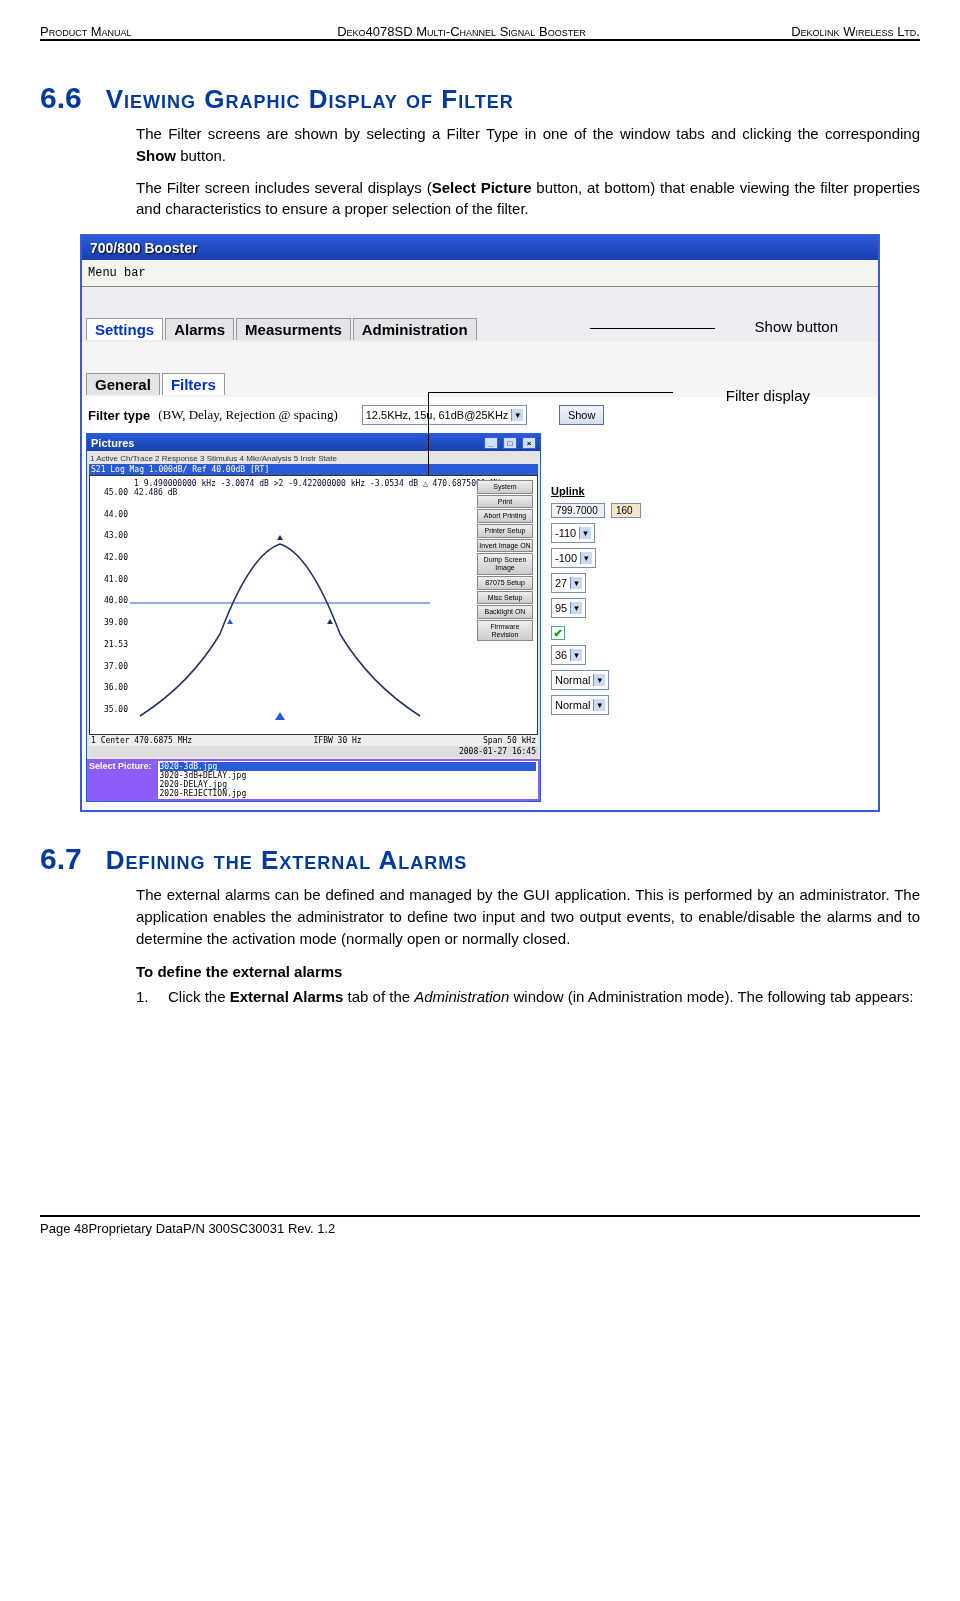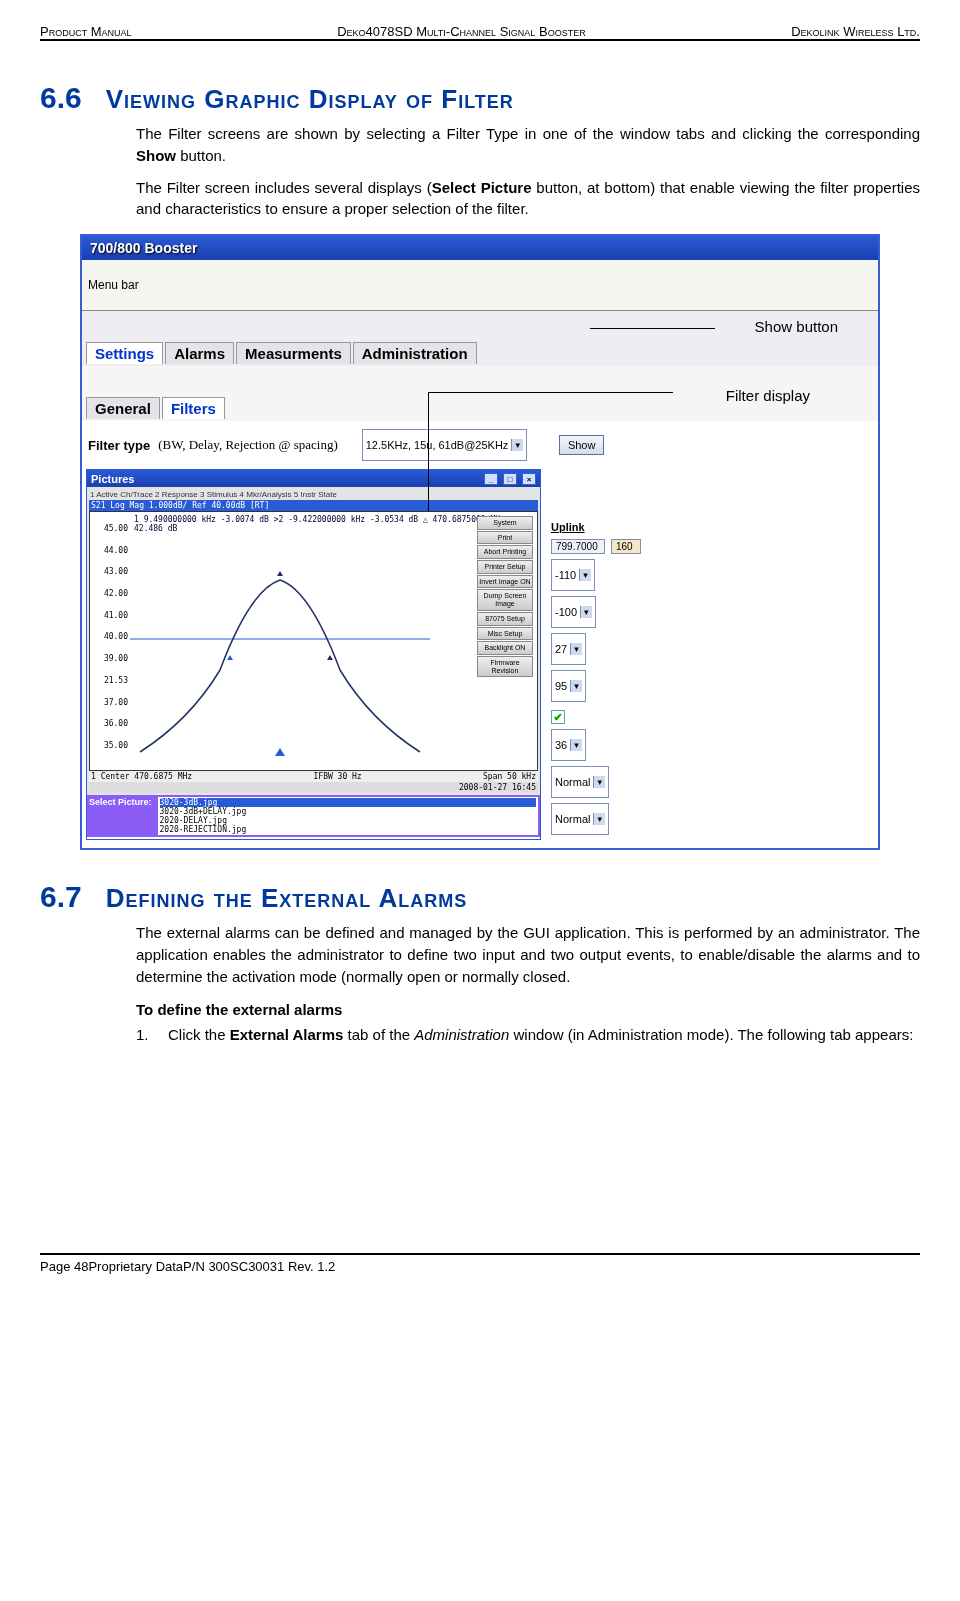--- a/index.html
+++ b/index.html
@@ -8,29 +8,29 @@
   .hdr { display:flex; justify-content:space-between; font-variant:small-caps; font-size:13px; border-bottom:2px solid #000; margin-bottom:40px;}
   .sec-row { display:flex; align-items:baseline; gap:24px; margin-top:30px;}
   .sec-num { color:#003a9c; font-size:30px; font-weight:bold; }
   .sec-title { color:#003a9c; font-size:26px; font-weight:bold; font-variant:small-caps; letter-spacing:1px;}
   .body-text { margin-left:96px; font-size:15px; line-height:1.45; text-align:justify; margin-top:8px;}
   .body-text p { margin-bottom:10px;}
   .bold { font-weight:bold;}
   .italic { font-style:italic;}
   .screenshot { margin:14px 40px 10px 40px; border:2px solid #3b5bd6; background:#fff; position:relative;}
   .titlebar { background:linear-gradient(#2a5bd7,#1a3fb0); color:#fff; font-weight:bold; font-size:14px; padding:4px 8px; text-shadow:1px 1px 2px #000;}
-  .menubar { font-size:12px; padding:18px 6px; border-bottom:1px solid #888; background:#f5f5f0;}
+  .menubar { font-size:12px; padding:6px 6px; border-bottom:1px solid #888; background:#f5f5f0;font-family:Liberation Mono, monospace;}
   .tab-row { display:flex; gap:2px; padding:2px 4px; background:#ededf2;}
   .tab { font-size:15px; font-weight:bold; padding:2px 8px; background:#e3e3e8; border:1px solid #999; border-bottom:none;margin-top:29px;}
   .tab.active { color:#0033cc; background:#fff;}
   .subtab-row { display:flex; gap:2px; padding:2px 4px; background:#f5f5f5;}
   .filter-row { display:flex; align-items:center; gap:8px; padding:8px 6px; font-size:12px;}
   .filter-row .ftlabel { font-weight:bold; font-size:13px;}
   .filter-row .ftparen { font-family:'Times New Roman',serif; font-size:13px;}
-  .combo { display:inline-flex; align-items:center; border:1px solid #7a8fb5; background:#fff; font-size:11px; padding:1px 3px; height:32px;}
+  .combo { display:inline-flex; align-items:center; border:1px solid #7a8fb5; background:#fff; font-size:11px; padding:1px 3px; height:20px;}
   .combo .arrow { background:#cdd9ee; border-left:1px solid #7a8fb5; padding:1px 3px; margin-left:3px; font-size:9px;}
   .showbtn { border:1px solid #5a6fa0; background:linear-gradient(#f3f5fb,#d5ddef); padding:1px 8px; font-size:11px; height:20px;}
   .inner-area { display:flex; padding:0 4px 8px 4px; gap:10px;}
   .pic-window { width:455px; border:1px solid #2a5bd7;}
   .pic-window .pw-title { background:linear-gradient(#2a5bd7,#1a3fb0); color:#fff; font-size:11px; font-weight:bold; padding:2px 4px; display:flex; justify-content:space-between; align-items:center;}
   .pw-ctrls span { display:inline-block; width:14px; height:12px; background:#cfe0ff; border:1px solid #3b5bd6; margin-left:2px; font-size:8px; text-align:center; line-height:11px; color:#000;}
   .graph-zone { font-size:8px; padding:2px; background:#e4e4e4;}
   .graph-topbar { font-size:8px; color:#333; padding:1px;}
   .graph-box { background:#fff; border:1px solid #333; height:260px; position:relative; padding:4px 4px 4px 40px;}
   .graph-readout { position:absolute; top:4px; left:44px; font-family:monospace; font-size:8px; line-height:1.1; color:#003;}

